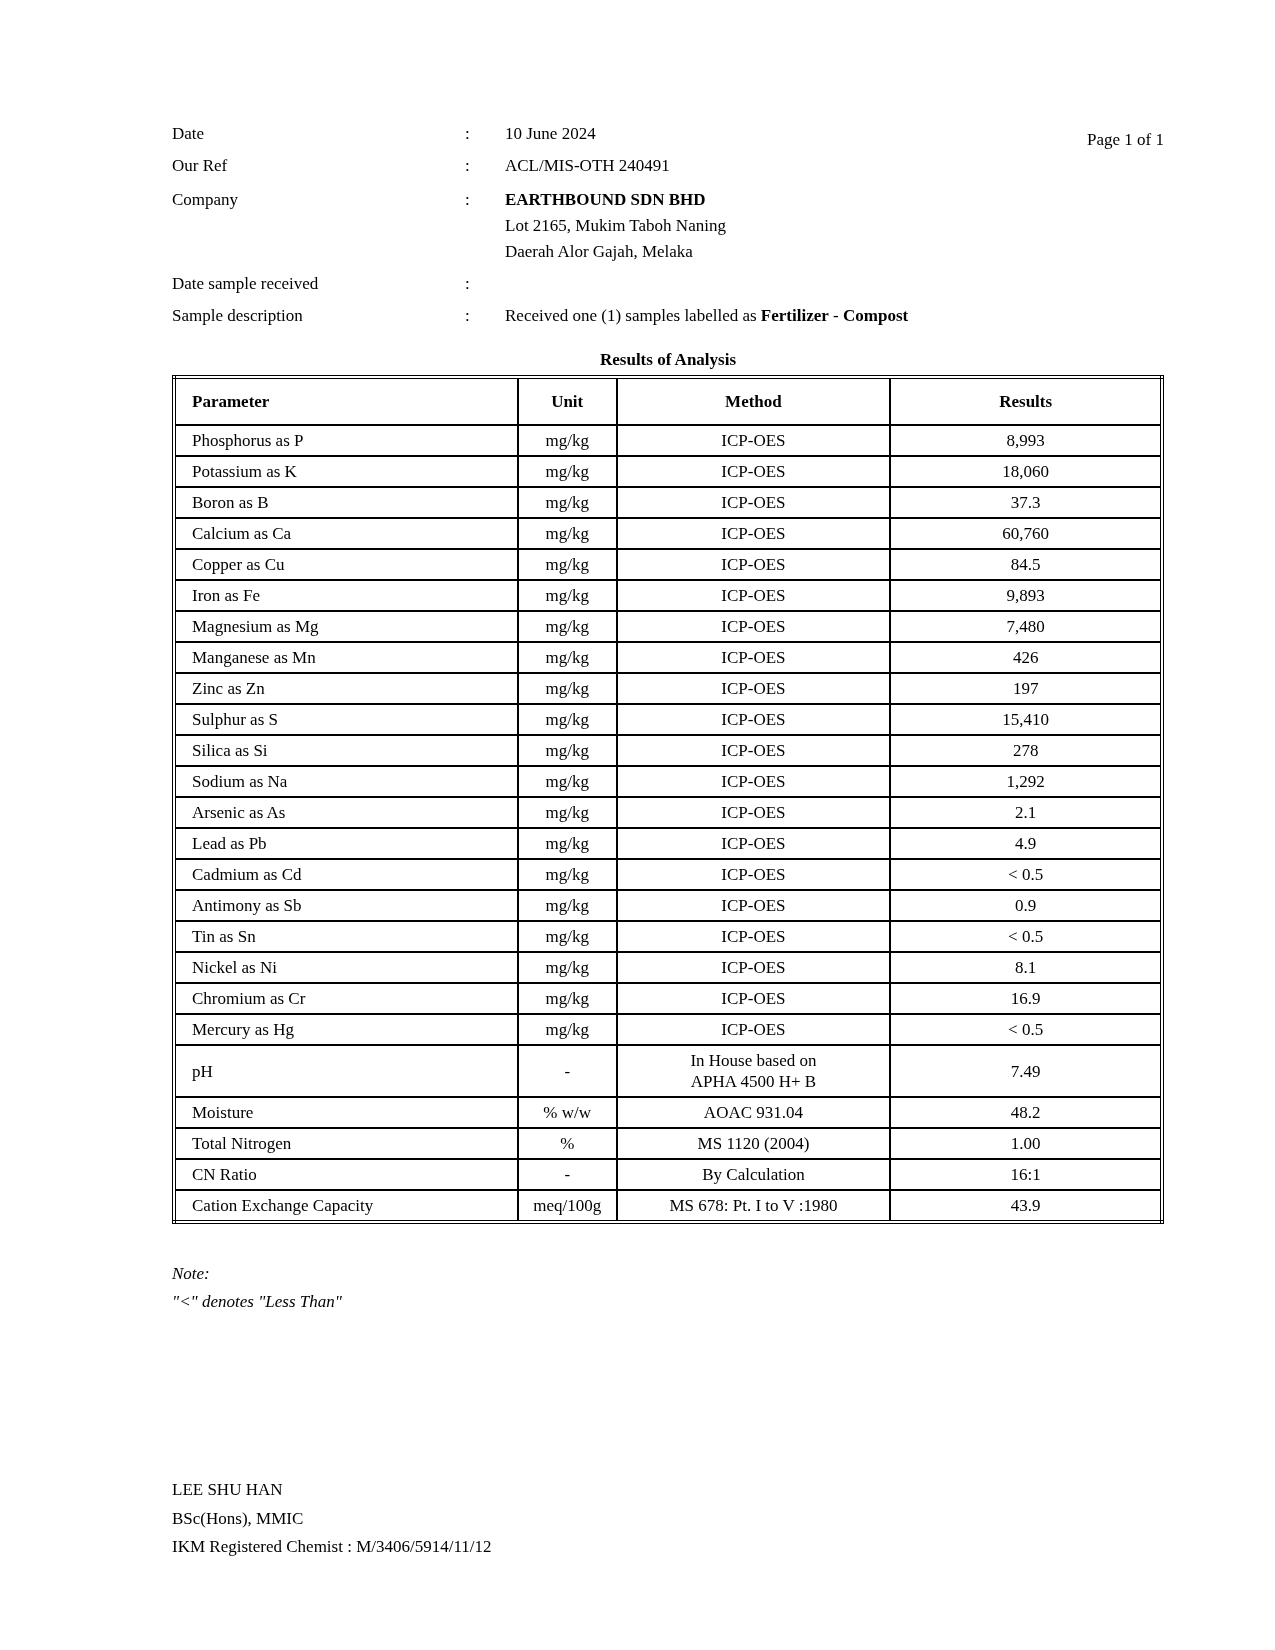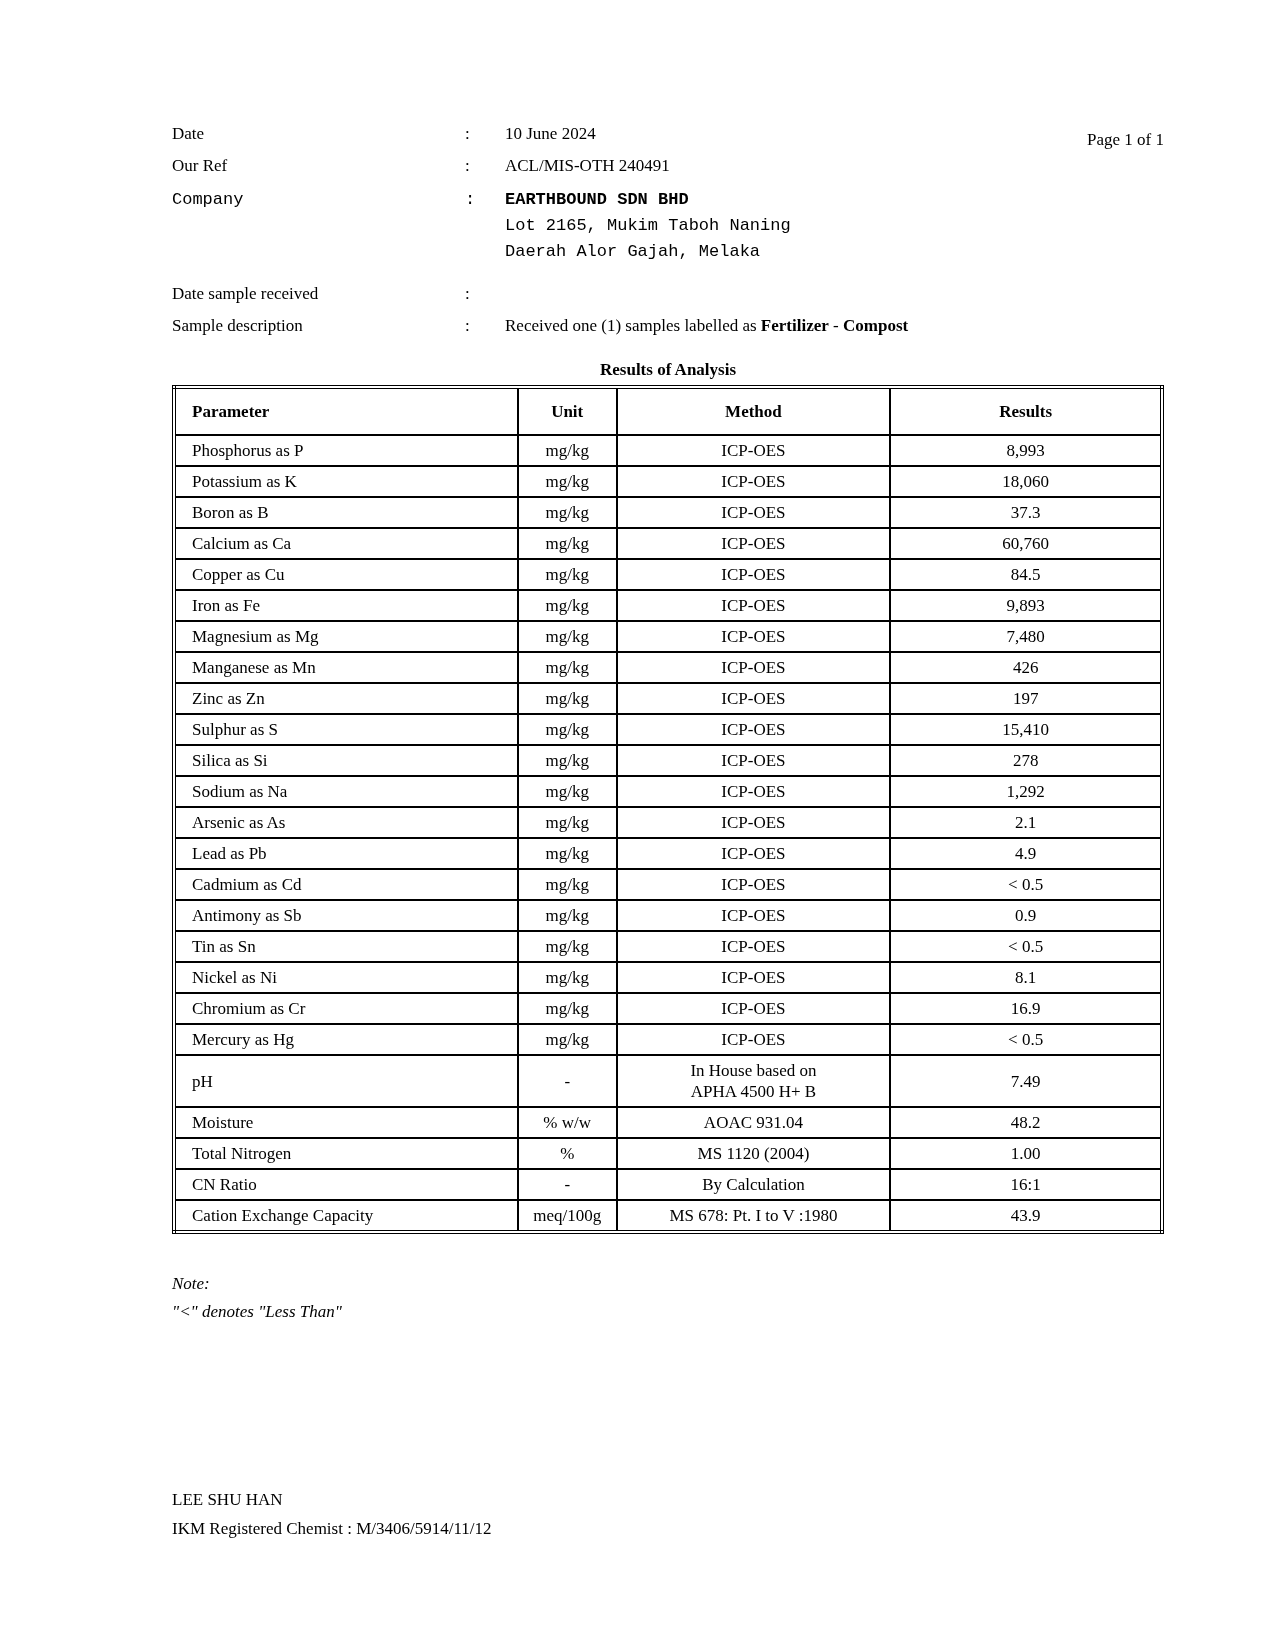--- a/index.html
+++ b/index.html
@@ -25,21 +25,21 @@
     line-height: 22px;
     margin-bottom: 10px;
     position: relative;
   }
   .hlabel { width: 293px; flex: 0 0 293px; }
   .hcolon { width: 40px; flex: 0 0 40px; }
   .hvalue { flex: 1 1 auto; }
   .pagenum { position: absolute; right: 0; top: 0; margin-top: 6px; }
   .company-block { line-height: 26px; }
   .company-block .bold { font-weight: bold; }
-  .hrow.company { margin-bottom: 18px; font-family: Liberation Mono, monospace; }
+  .hrow.company { margin-bottom: 8px; }
   .bold { font-weight: bold; }
 
   
   .section-title {
     font-weight: bold;
     font-size: 17px;
     margin-top: 22px;
     margin-bottom: 4px;
     line-height: 22px;
     text-align: center;
@@ -287,16 +287,17 @@
       </tbody>
   </table>
 
   <div class="note">
     <div>Note:</div>
     <div>"&lt;" denotes "Less Than"</div>
   </div>
 
   <div class="signature">
     <div>LEE SHU HAN</div>
+    <div>BSc(Hons), MMIC</div>
     <div>IKM Registered Chemist : M/3406/5914/11/12</div>
   </div>
 
 </div>
 
 </body></html>

